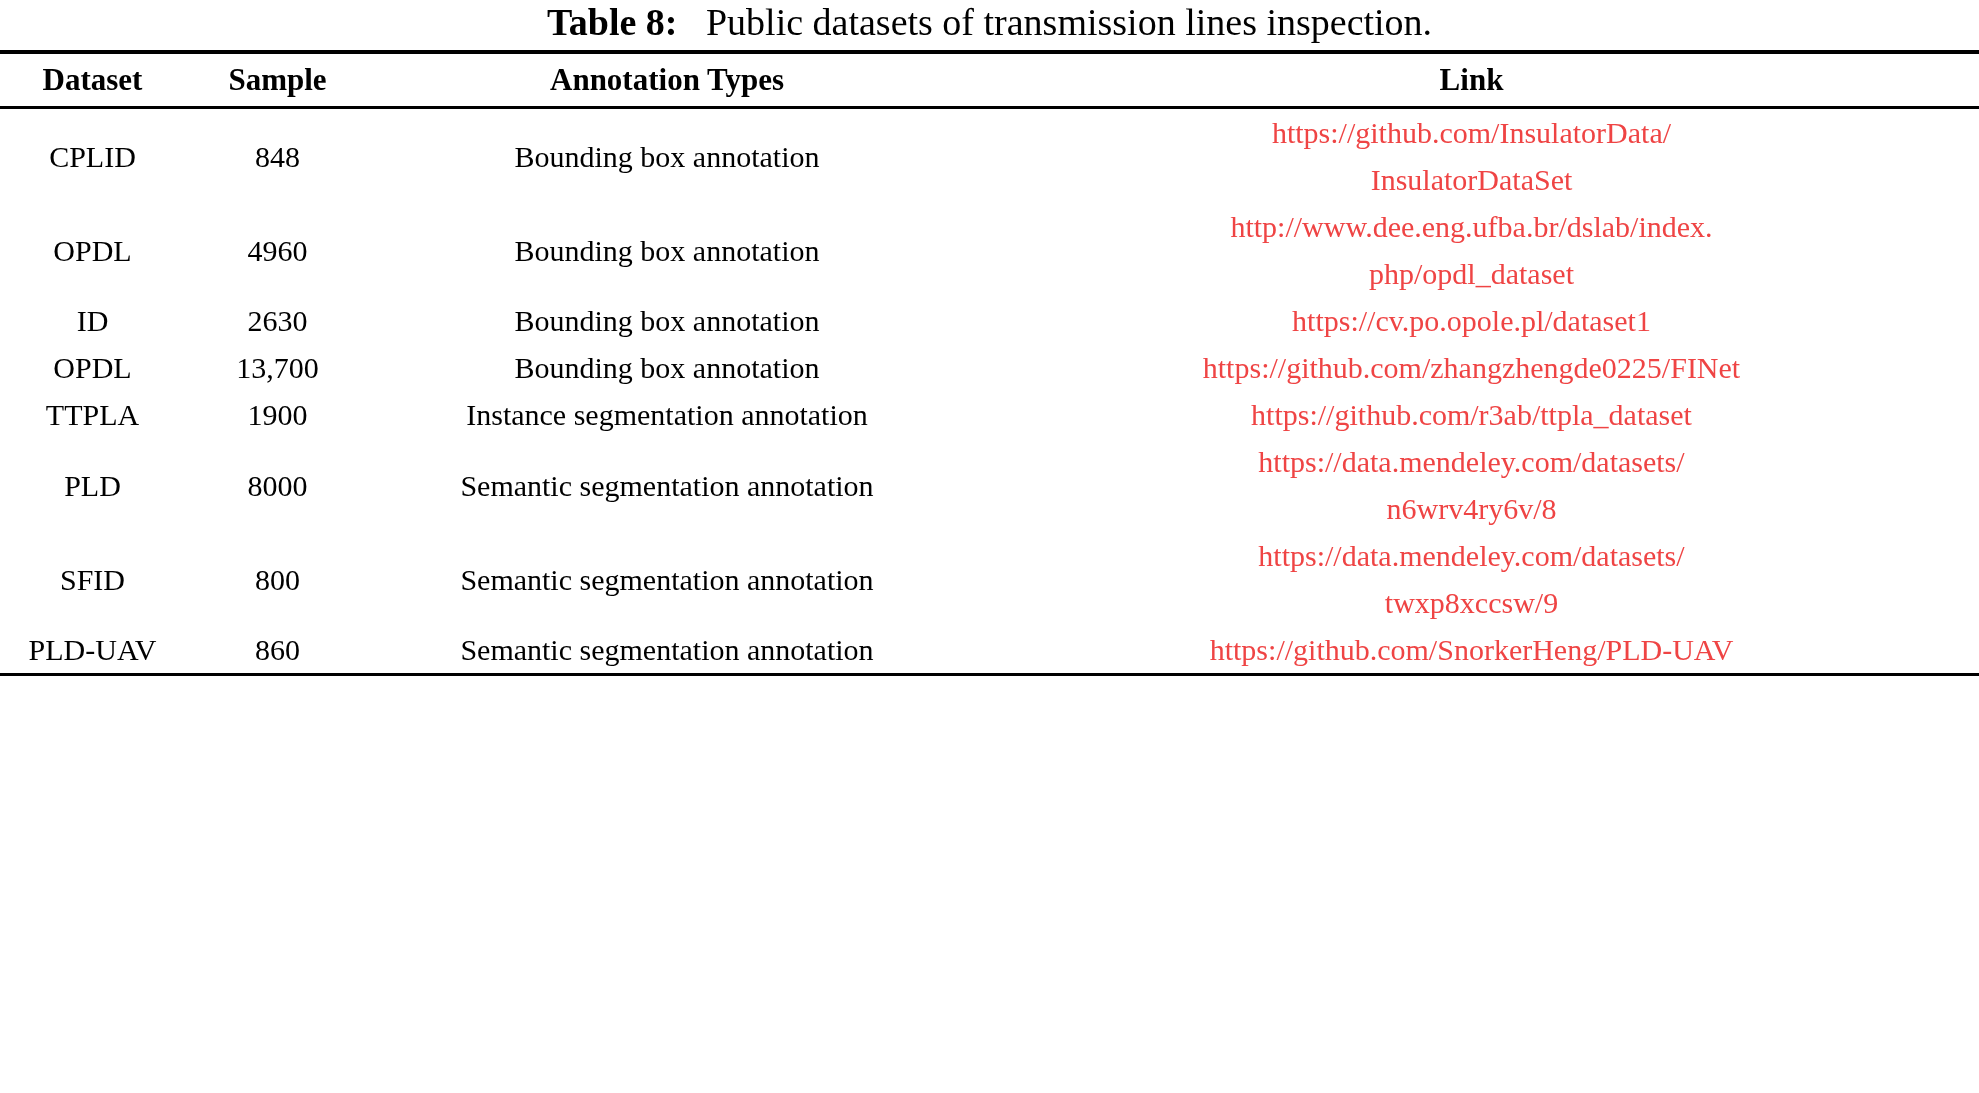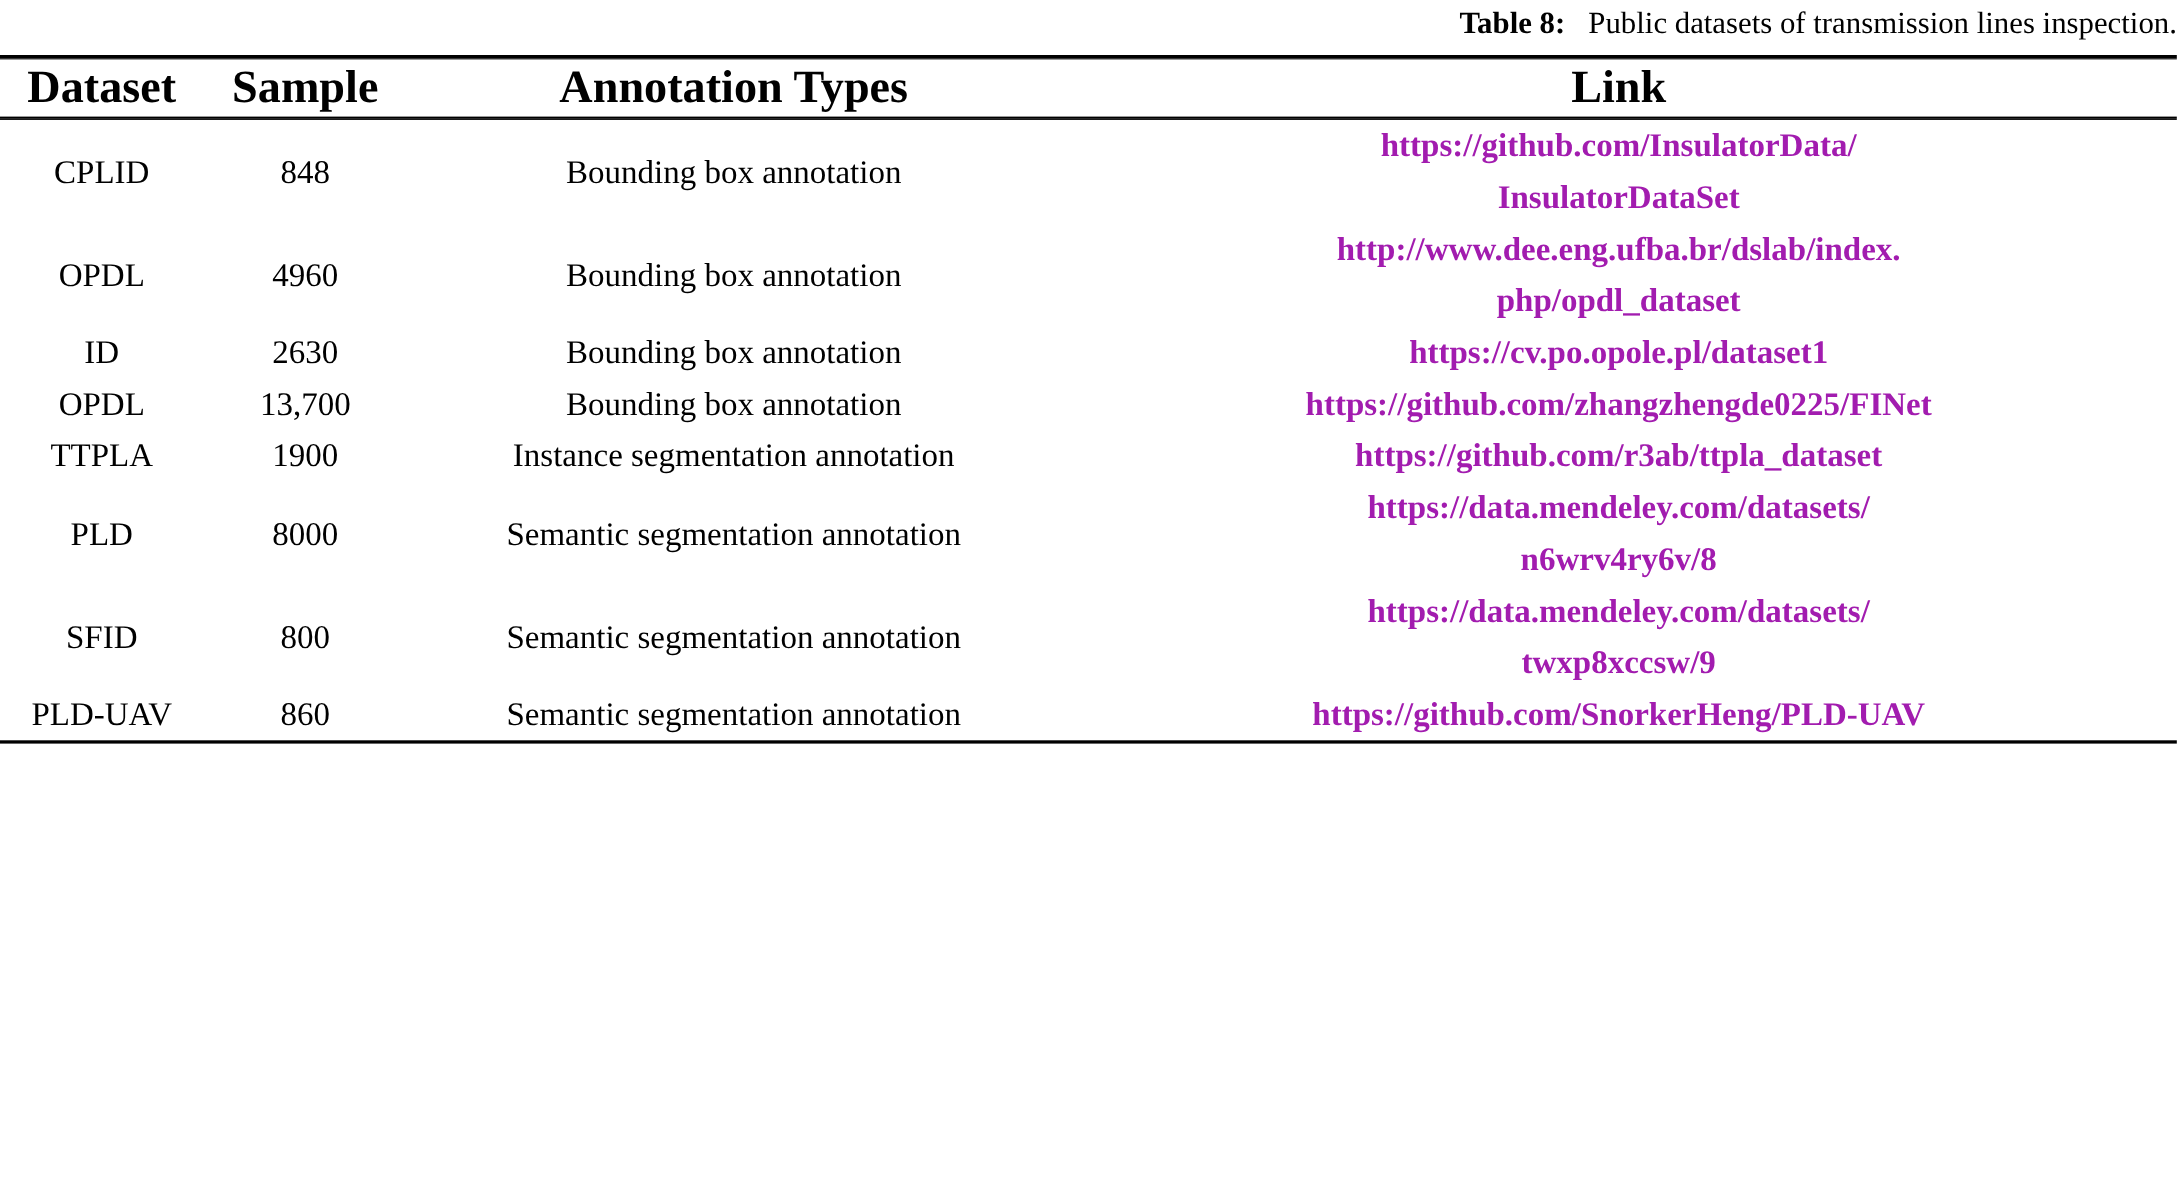--- a/index.html
+++ b/index.html
@@ -15,22 +15,22 @@
     overflow: hidden;
   }
   .page {
     position: relative;
     width: 1979px;
     height: 1093px;
     box-sizing: border-box;
     padding: 0;
   }
   .caption {
-    text-align: right;
-    font-size: 28px;
+    text-align: center;
+    font-size: 38px;
     line-height: 40px;
     padding-top: 2px;
     padding-bottom: 8px;
     white-space: nowrap;
   }
   .caption .cap-label {
     font-weight: bold;
   }
   .caption .cap-text {
     font-weight: normal;
@@ -60,38 +60,37 @@
     table-layout: fixed;
   }
   table.dstable th, table.dstable td {
     padding: 0;
     margin: 0;
     vertical-align: middle;
     text-align: center;
   }
   thead th {
     font-weight: bold;
-    font-size: 42px;
+    font-size: 31px;
     line-height: 52px;
     padding-top: 8px;
     padding-bottom: 6px;
   }
   tbody td {
     font-size: 30px;
     line-height: 47px;
     padding-top: 4px;
     padding-bottom: 4px;
   }
   .col-dataset { width: 185px; }
   .col-sample  { width: 185px; }
   .col-annot   { width: 594px; }
   .col-link    { width: 1015px; }
   .link-cell {
-    color: #a21caf;
-    font-weight: bold;
+    color: #ef4444;
   }
   .link-cell .lnk-line {
     display: block;
     white-space: nowrap;
   }
 </style>
 </head>
 <body>
 
 <div class="page">

